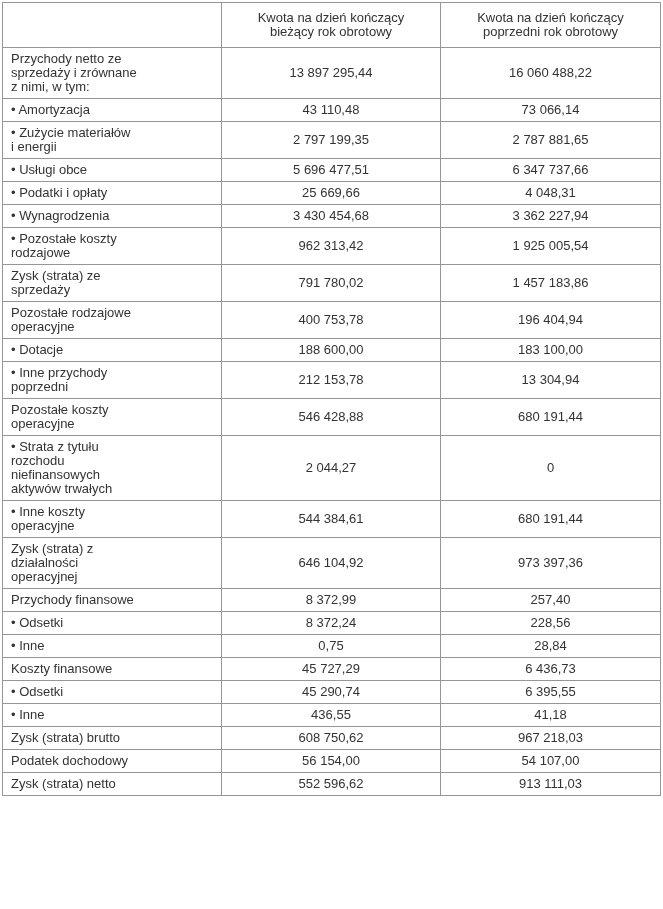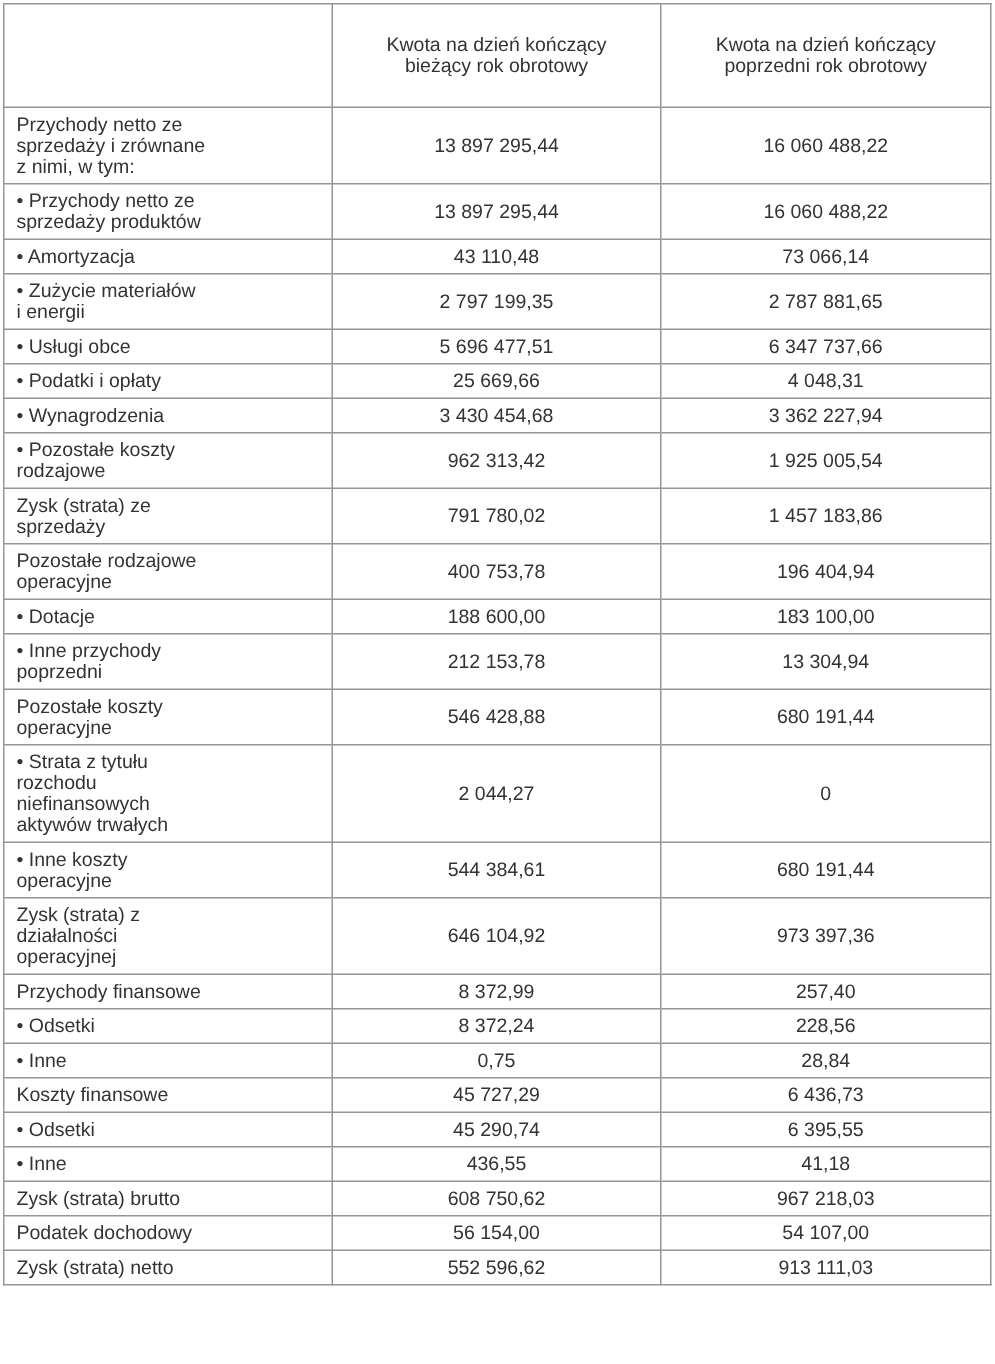--- a/index.html
+++ b/index.html
@@ -25,21 +25,21 @@
     border: 1px solid #969696;
     font-size: 13px;
     line-height: 14px;
     font-weight: 400;
     vertical-align: middle;
     background: #ffffff;
   }
   table.fin th {
     text-align: center;
     white-space: pre-line;
-    padding: 20px 2px;
+    padding: 8px 2px;
   }
   table.fin td.label {
     text-align: left;
     white-space: pre-line;
     padding: 4px 6px 4px 8px;
     margin-left: 12px;
   }
   table.fin td.num {
     text-align: center;
     padding: 4px 2px;
@@ -65,26 +65,20 @@
   </thead>
   <tbody id="fin-body">
       <tr>
         <td class="label">Przychody netto ze
 sprzedaży i zrównane
 z nimi, w tym:</td>
         <td class="num">13 897 295,44</td>
         <td class="num">16 060 488,22</td>
       </tr>
       <tr>
-        <td class="label">• Przychody netto ze
-sprzedaży produktów</td>
-        <td class="num">13 897 295,44</td>
-        <td class="num">16 060 488,22</td>
-      </tr>
-      <tr>
         <td class="label">• Amortyzacja</td>
         <td class="num">43 110,48</td>
         <td class="num">73 066,14</td>
       </tr>
       <tr>
         <td class="label">• Zużycie materiałów
 i energii</td>
         <td class="num">2 797 199,35</td>
         <td class="num">2 787 881,65</td>
       </tr>

